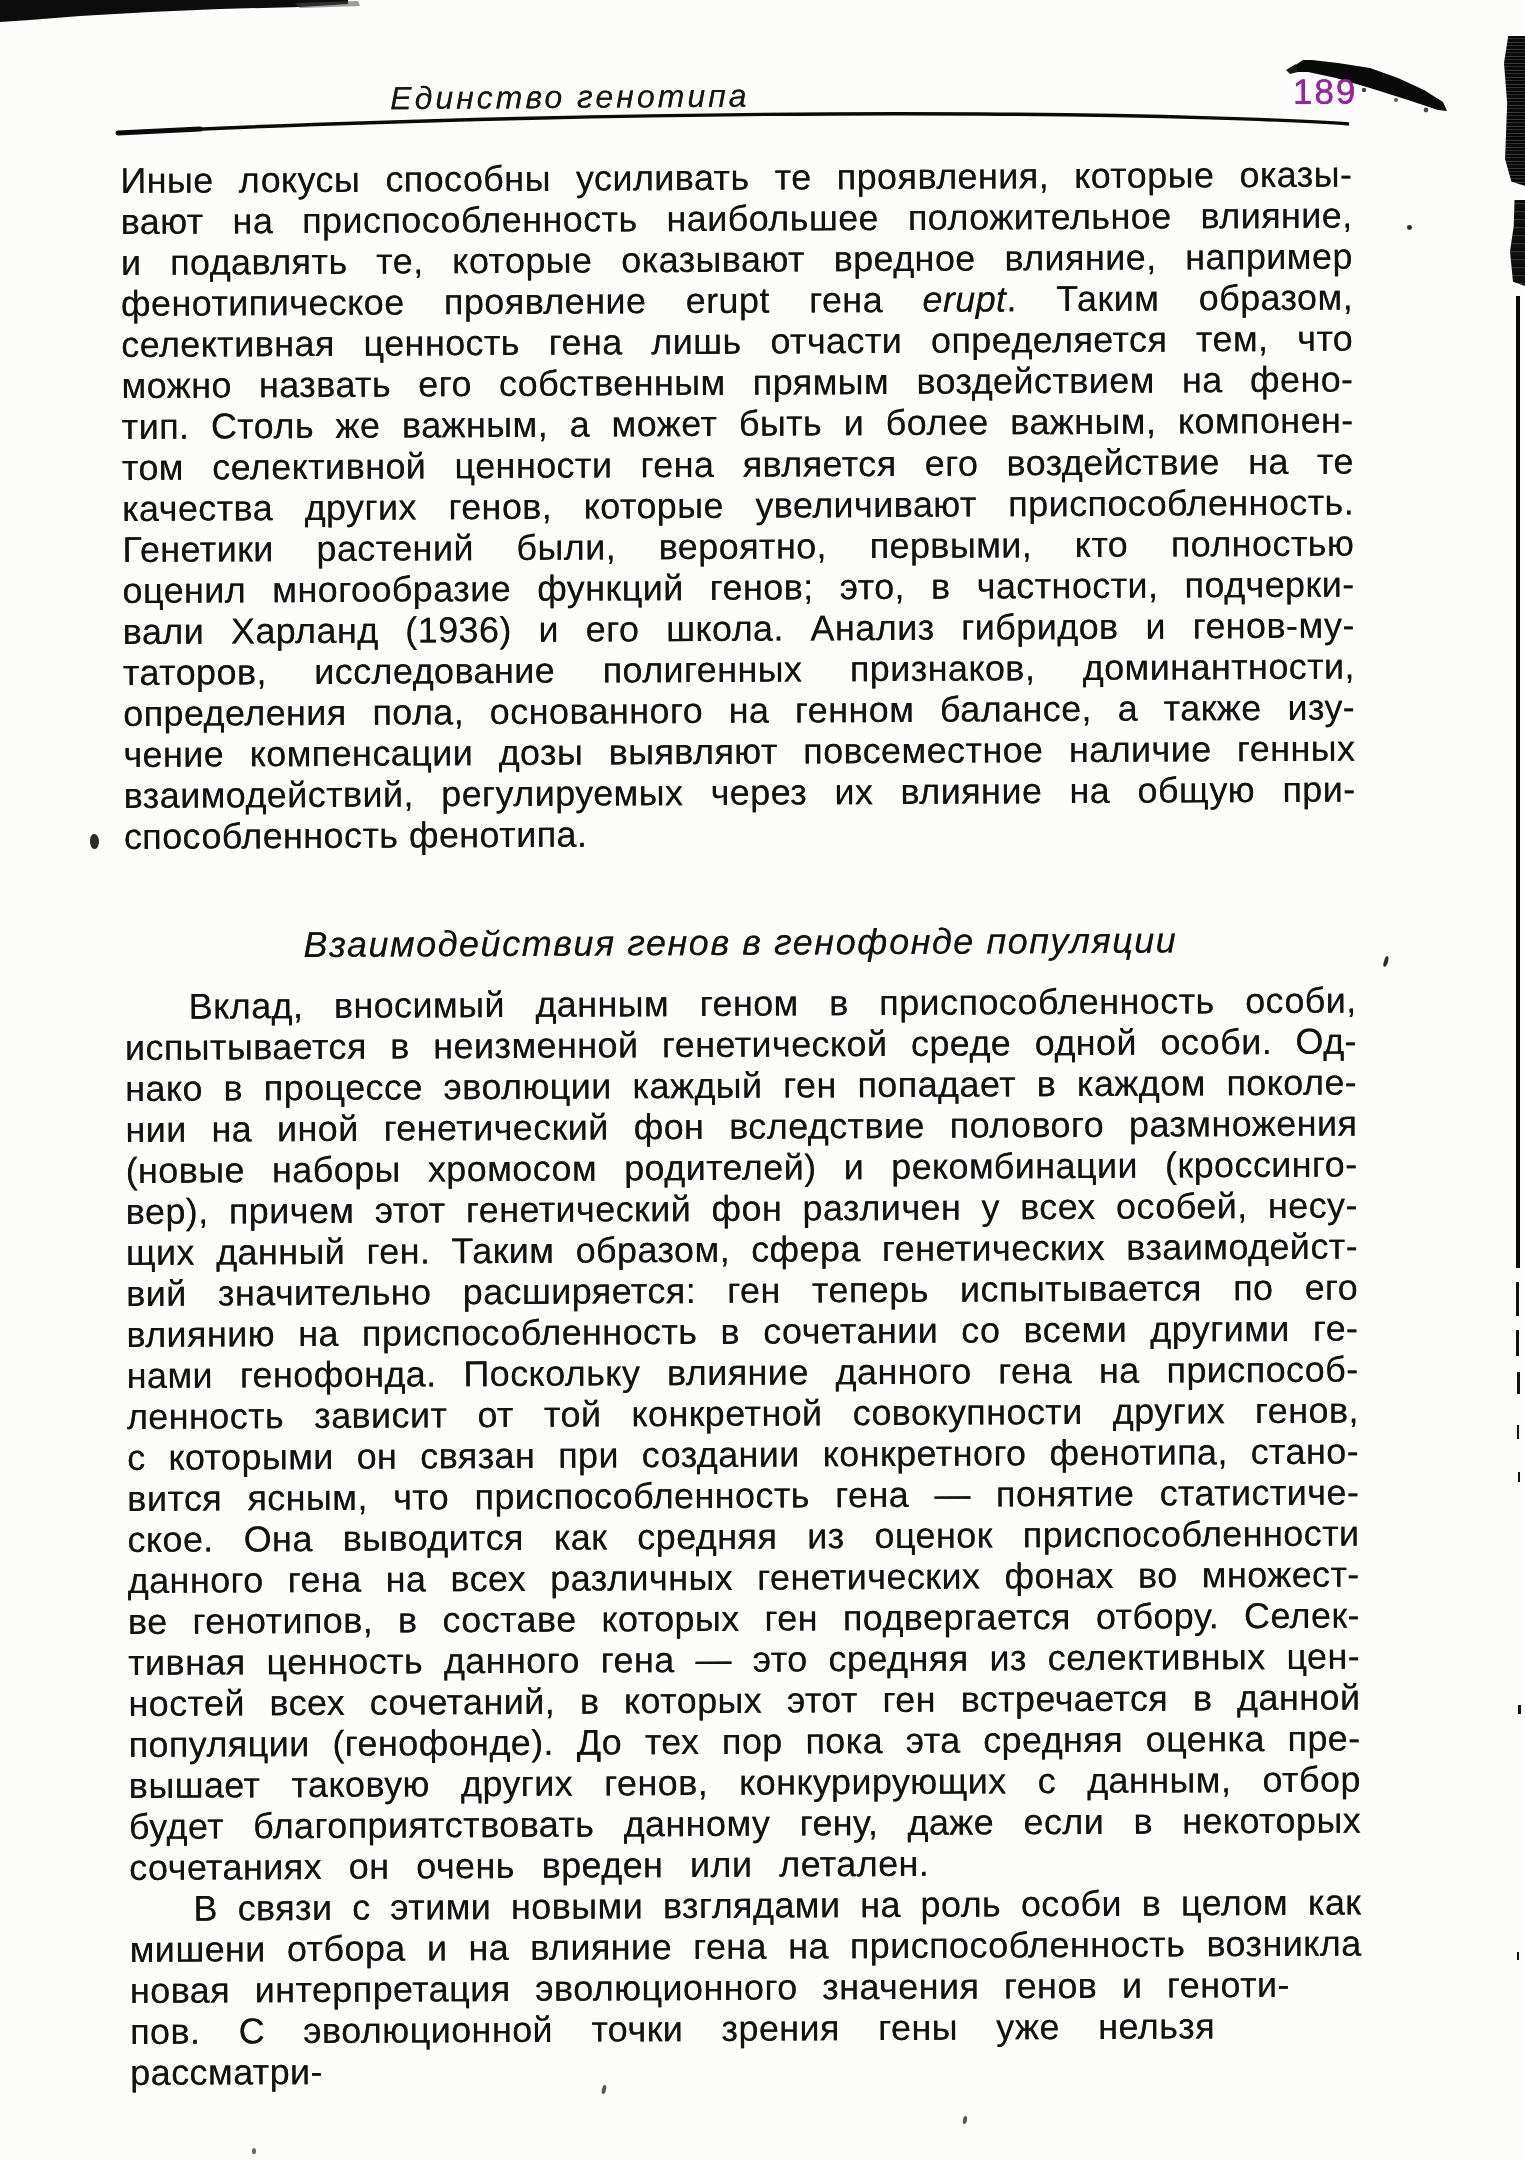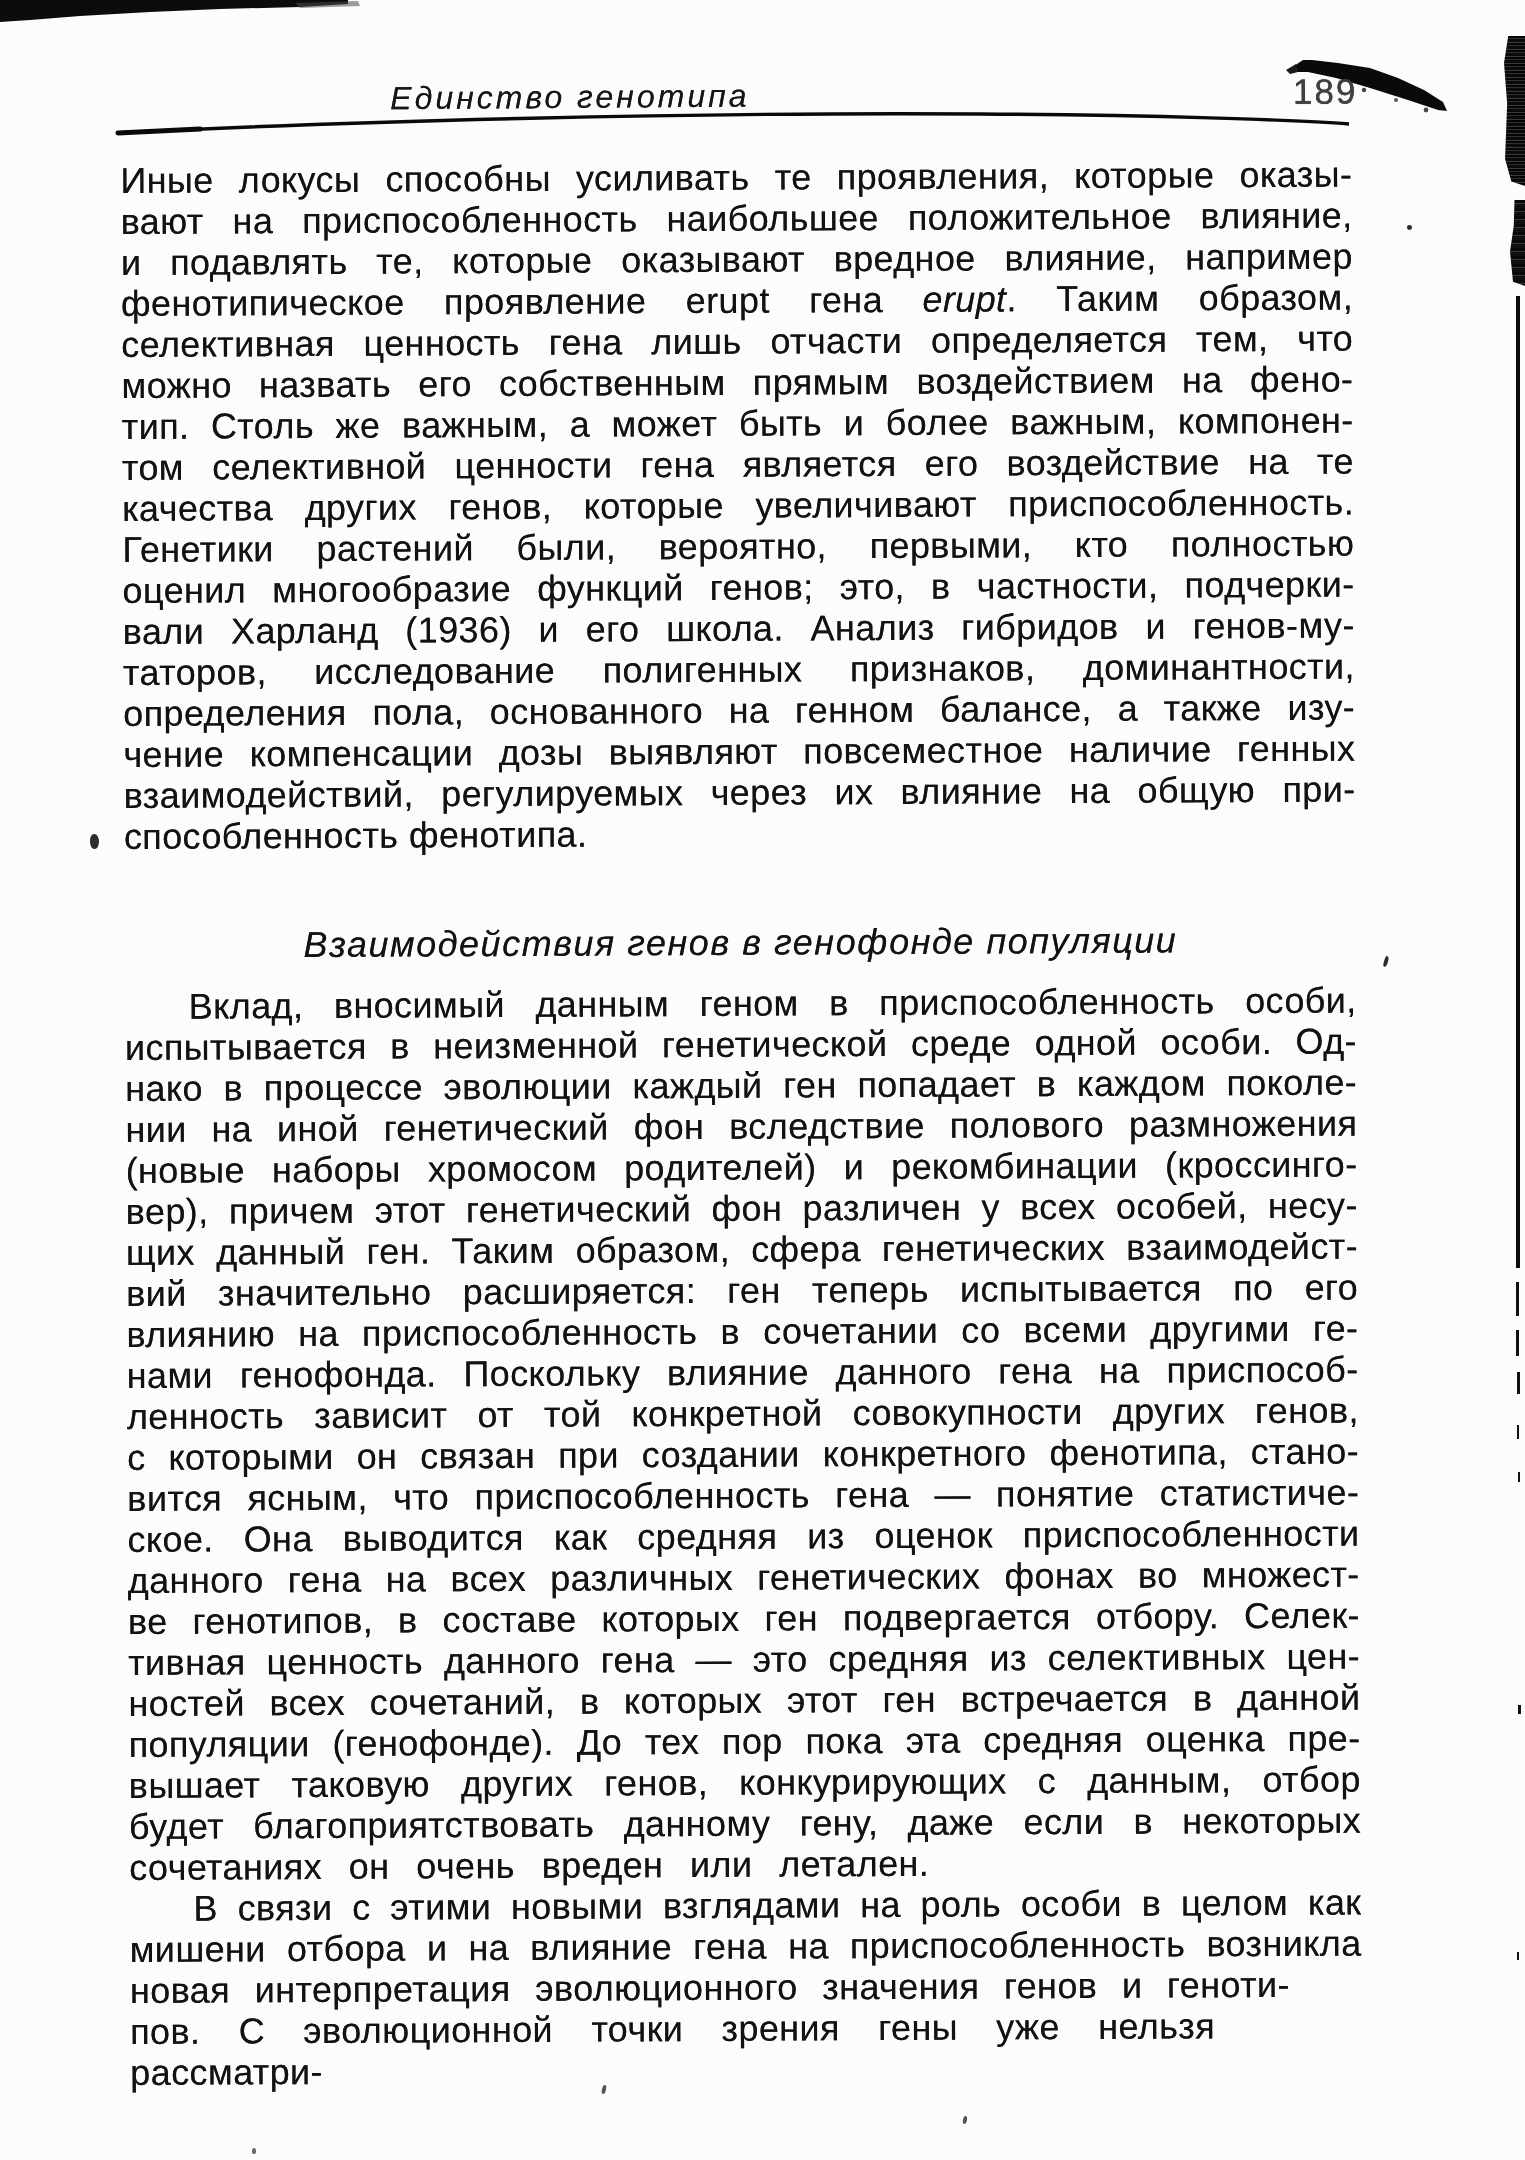--- a/index.html
+++ b/index.html
@@ -12,21 +12,21 @@
   
   .header-layer{position:absolute;left:0;top:0;width:1525px;height:170px;transform:rotate(-0.4deg);transform-origin:700px 110px;}
   .running-title{
     position:absolute; left:0; top:78px; width:1424px; text-align:center;
     transform:translateX(-142px);
     font-style:italic; font-size:32px; letter-spacing:3px; color:#161616;
     text-shadow:0 0 0.6px rgba(10,10,10,.8);
   }
   .page-number{
     position:absolute; left:1293px; top:76px;
-    font-size:35px; letter-spacing:2px; color:#404040;
+    font-size:35px; letter-spacing:2px; color:#a21caf;
     text-shadow:0 0 0.7px rgba(0,0,0,.9);
   }
   
   .text-block{
     position:absolute; left:125px; top:160px; width:1232px;
     transform:rotate(-0.3deg); transform-origin:0 900px;
     font-size:36px; line-height:41px; letter-spacing:0.4px;
     text-shadow:0 0 0.6px rgba(10,10,10,.75);
   }
   .para{margin:0;}

